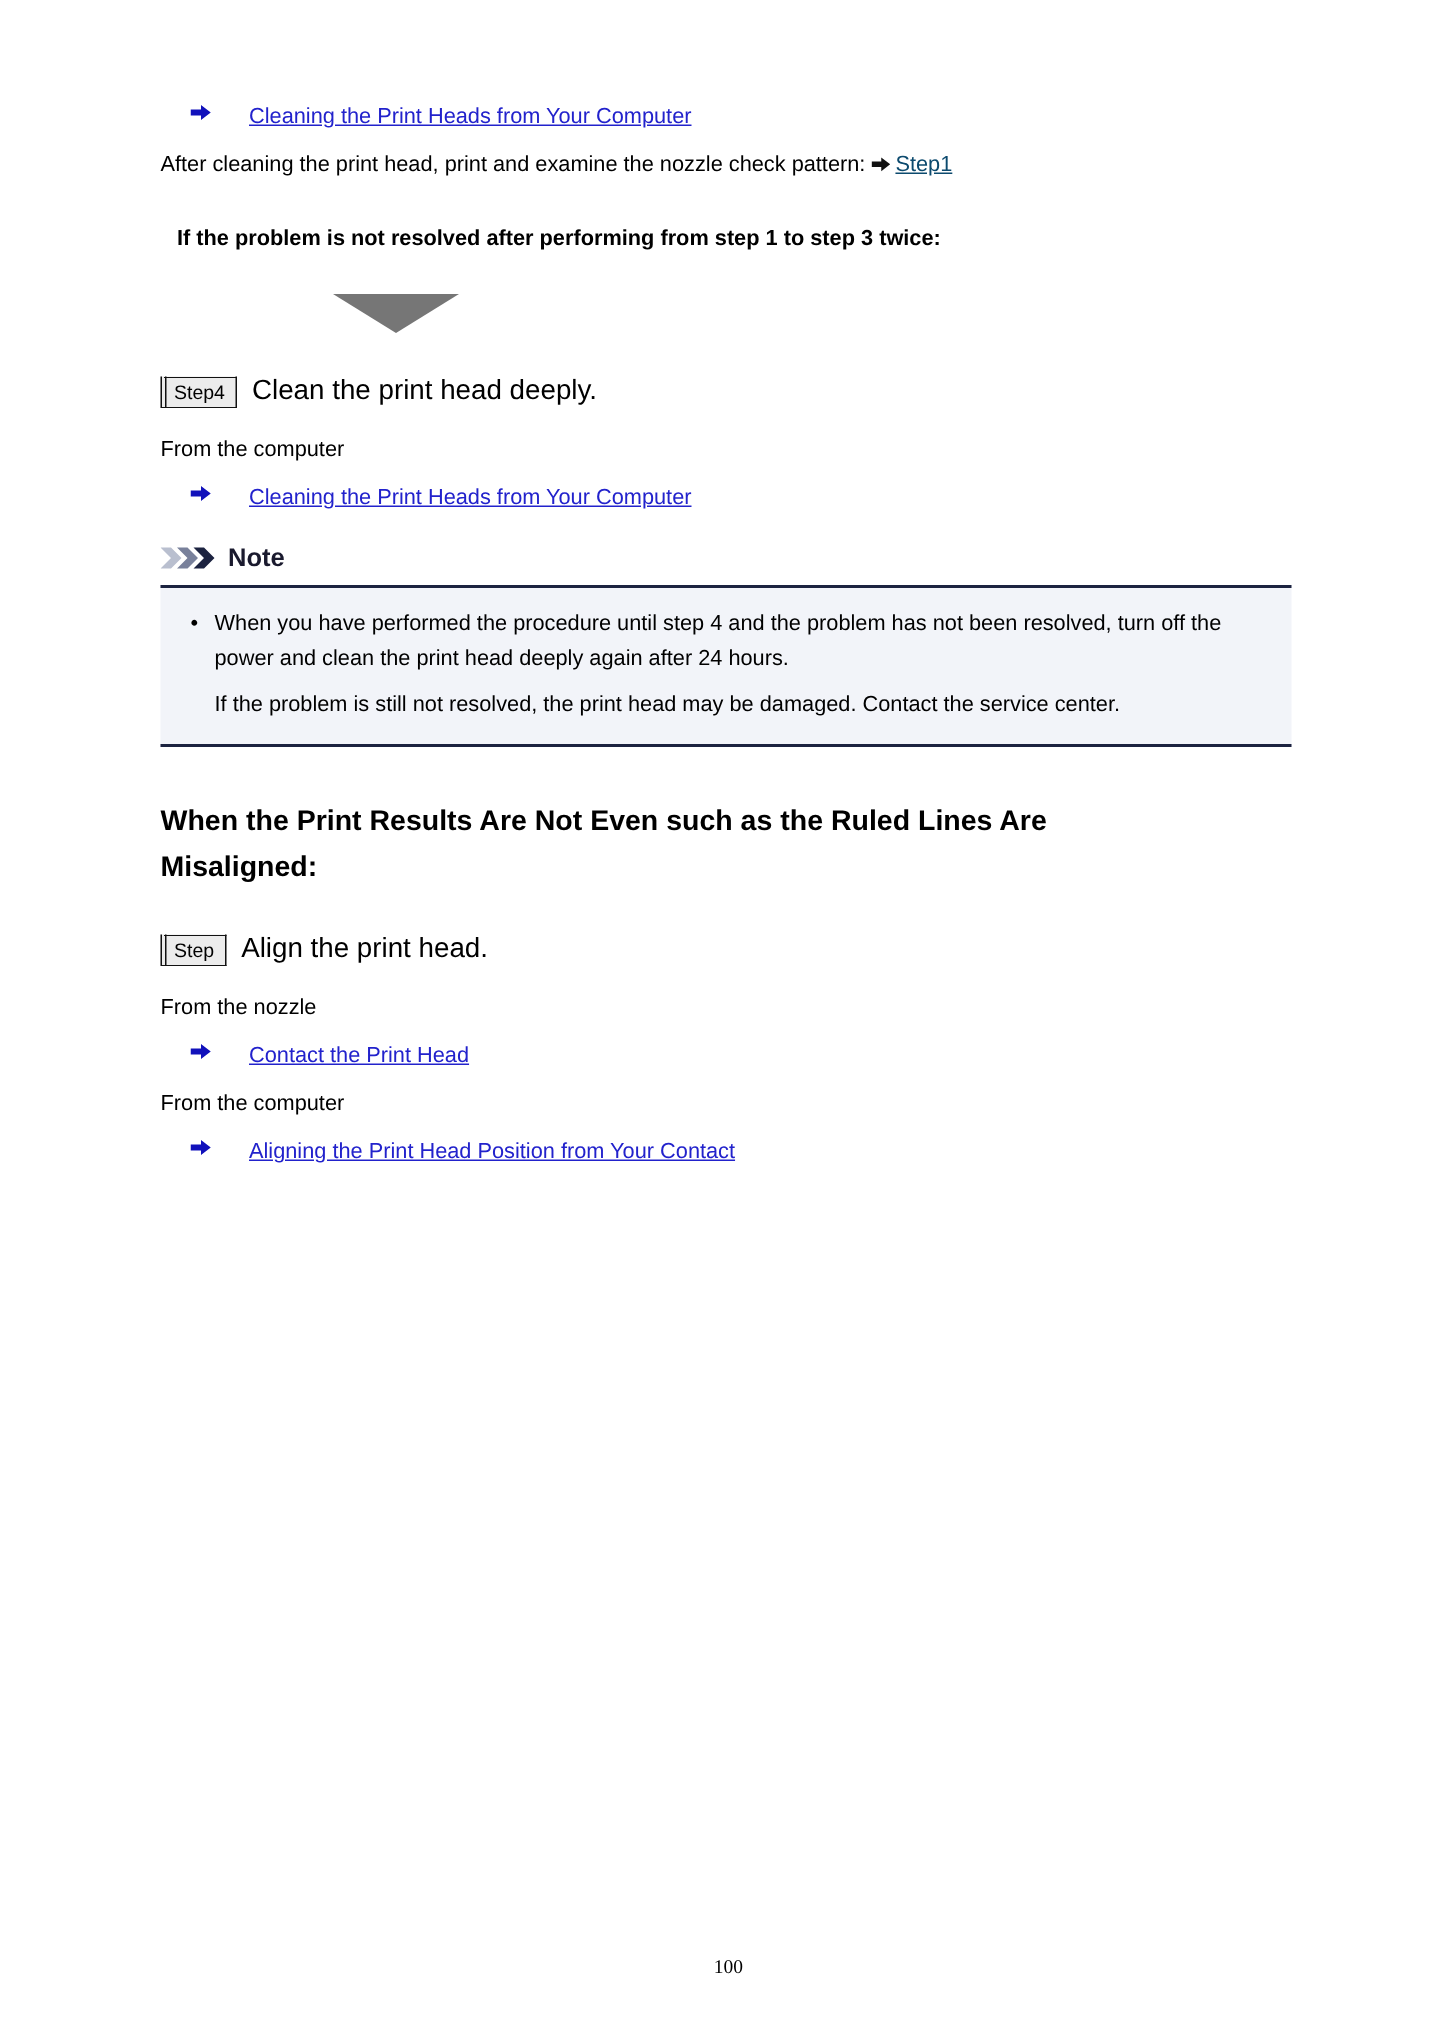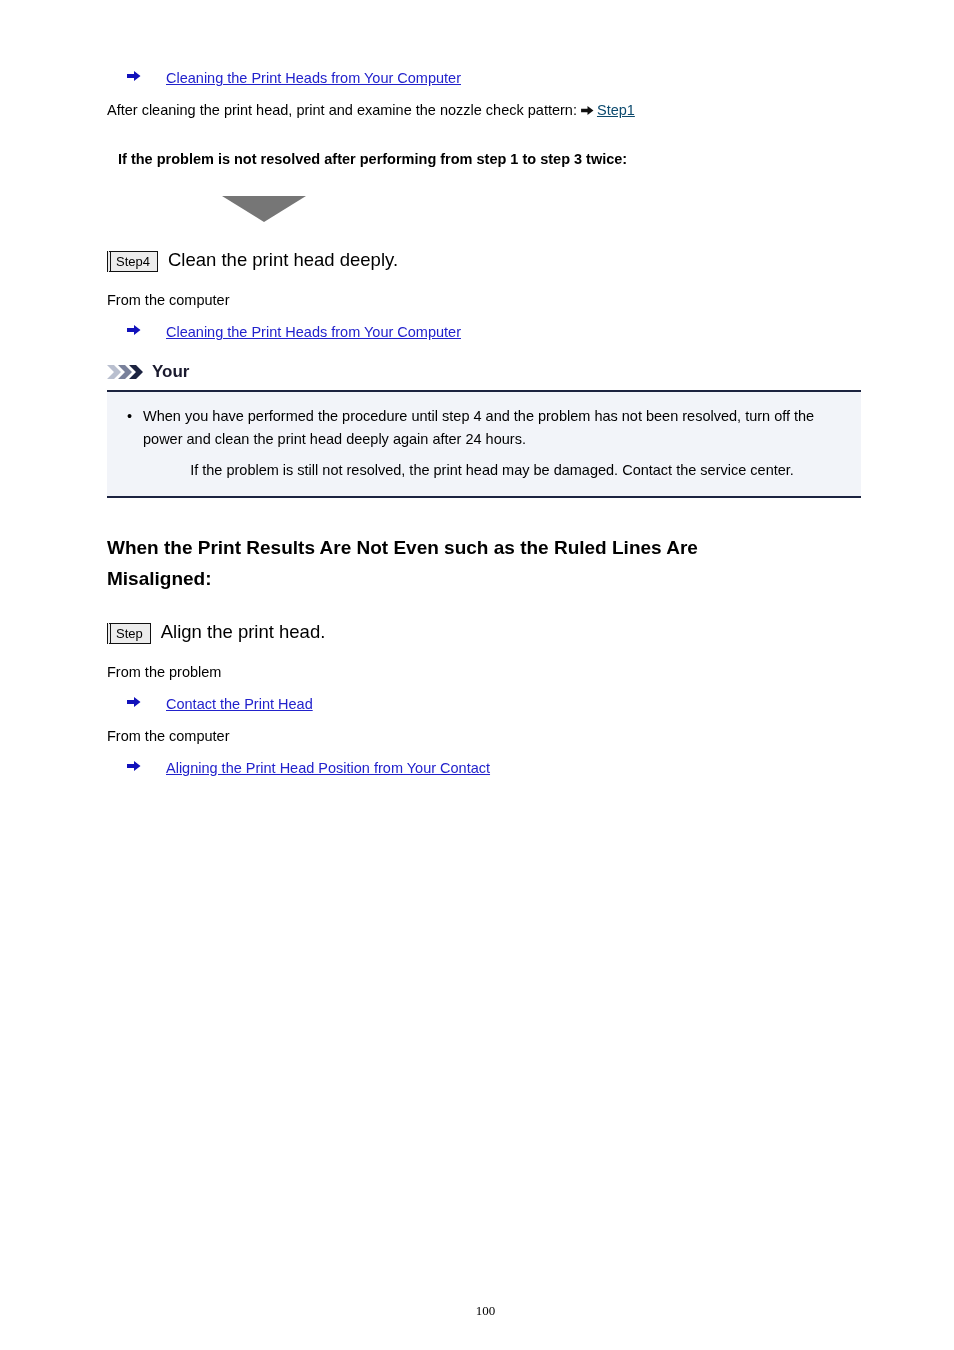--- a/index.html
+++ b/index.html
@@ -153,21 +153,20 @@
     font-size: 14.5px;
     line-height: 23px;
   }
   .note-bullet-text { flex: 1 1 auto; }
   .note-sub-para {
     margin-left: 16px;
     font-size: 14.5px;
     line-height: 23px;
     color: #000;
     padding-top: 8px;
-    text-align: center;
   }
 
   
   .section-heading {
     font-size: 19px;
     font-weight: bold;
     line-height: 31px;
     color: #000;
     margin: 0;
     max-width: 700px;
@@ -258,21 +257,21 @@
     </div>
 
     <div class="sp-20"></div>
 
     <div class="note-header">
       <svg class="note-chevrons" viewBox="0 0 40 16">
         <polygon points="0,1 7,1 14,8 7,15 0,15 7,8" fill="#b9bfcf"></polygon>
         <polygon points="11,1 18,1 25,8 18,15 11,15 18,8" fill="#79819b"></polygon>
         <polygon points="22,1 29,1 36,8 29,15 22,15 29,8" fill="#1c2340"></polygon>
       </svg>
-      <span class="note-title">Your</span>
+      <span class="note-title">Note</span>
     </div>
 
     <div class="sp-8"></div>
 
     <div class="note-box">
       <div class="note-bullet-item">
         <span class="note-bullet">•</span>
         <span class="note-bullet-text">When you have performed the procedure until step 4 and the problem has not been resolved, turn off the power and clean the print head deeply again after 24 hours.</span>
       </div>
       <div class="note-sub-para">If the problem is still not resolved, the print head may be damaged. Contact the service center.</div>
@@ -284,21 +283,21 @@
 
     <div class="sp-26"></div>
 
     <div class="step-line">
       <span class="step-badge">Step</span>
       <span class="step-title">Align the print head.</span>
     </div>
 
     <div class="sp-18"></div>
 
-    <p class="para">From the problem</p>
+    <p class="para">From the nozzle</p>
 
     <div class="sp-12"></div>
 
     <div class="link-row indent">
       <span class="arrow-icon">
         <svg width="14" height="12" viewBox="0 0 14 12" aria-hidden="true">
           <path d="M0 4 H7 V1 L13.5 6 L7 11 V8 H0 Z" fill="#1111bb"></path>
         </svg>
       </span>
       <span class="doc-link">Contact the Print Head</span>

